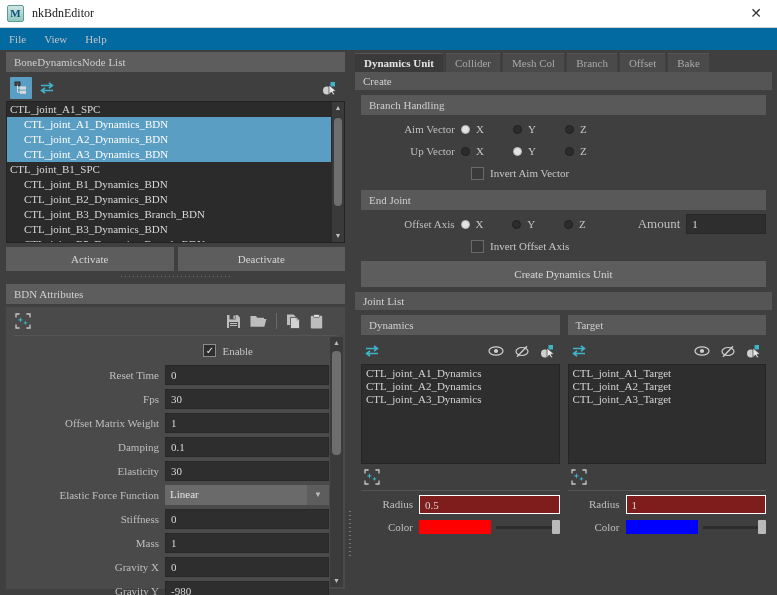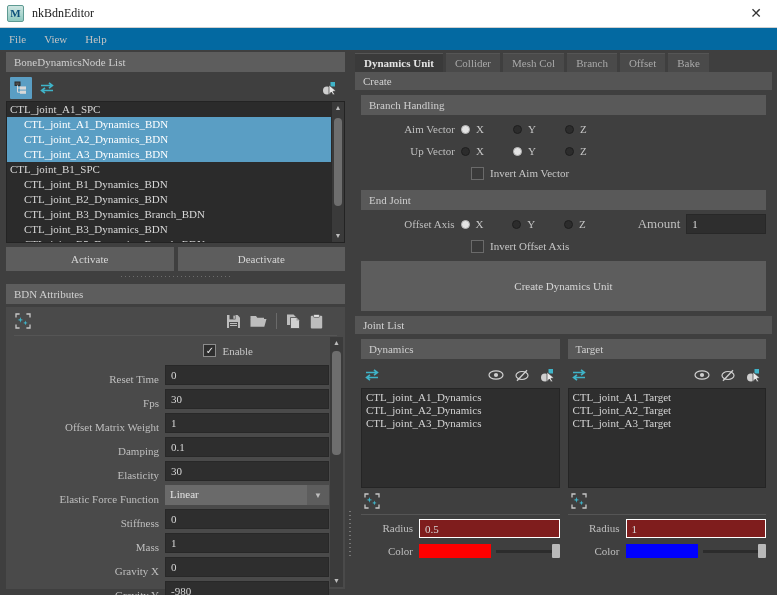--- a/index.html
+++ b/index.html
@@ -88,37 +88,37 @@
   .sc-thumb { position: absolute; left: 2px; right: 2px; background: #6e6e6e; border-radius: 4px; }
 
   
   .btn-row { display: flex; gap: 4px; margin-top: 4px; }
   .btn {
     flex: 1; background: #5d5d5d; color: #d6d6d6; text-align: center;
     padding: 5px 0; font-size: 11px; border: 1px solid #5d5d5d;
   }
   .wide-btn {
     display: block; width: 100%; background: #5d5d5d; color: #d6d6d6;
-    text-align: center; padding: 19px 0; font-size: 11px; margin: 4px 0 5px 0;
+    text-align: center; padding: 7px 0; font-size: 11px; margin: 4px 0 5px 0;
   }
   .drag-dots {
     height: 9px; margin: 1px 0 3px 0;
     background-image: repeating-linear-gradient(90deg, #6d6d6d 0 1px, transparent 1px 4px);
     background-size: 100% 1px; background-position: center; background-repeat: repeat-x;
     width: 110px; margin-left: auto; margin-right: auto;
   }
 
   
   .attr-panel { position: relative; background: #4a4a4a; margin-top: 0; }
   .attr-toolbar { display: flex; align-items: center; height: 28px; padding: 0 6px; }
   .attr-toolbar .right-icons { margin-left: auto; display: flex; align-items: center; gap: 9px; padding-right: 16px; }
   .sep-v { width: 1px; height: 16px; background: #6a6a6a; }
   .attr-divider { height: 1px; background: #555; margin: 0 8px; }
   .attr-rows { padding: 4px 16px 4px 6px; }
-  .attr-row { display: flex; align-items: flex-end; height: 21px; margin-bottom: 3px; }
+  .attr-row { display: flex; align-items: center; height: 21px; margin-bottom: 3px; }
   .attr-label { flex: 1; text-align: right; padding-right: 6px; color: #bfbfbf; font-size: 11px; }
   .attr-field {
     width: 164px; background: #2e2e2e; color: #d7d7d7; font-size: 11px;
     padding: 3px 5px; border: 1px solid #282828; height: 20px;
   }
   .attr-combo { width: 164px; display: flex; height: 20px; }
   .combo-text { flex: 1; background: #6a6a6a; color: #e2e2e2; padding: 3px 5px; font-size: 11px; }
   .combo-arrow {
     width: 22px; background: #5d5d5d; display: flex; align-items: center;
     justify-content: center; color: #bdbdbd; font-size: 8px;

